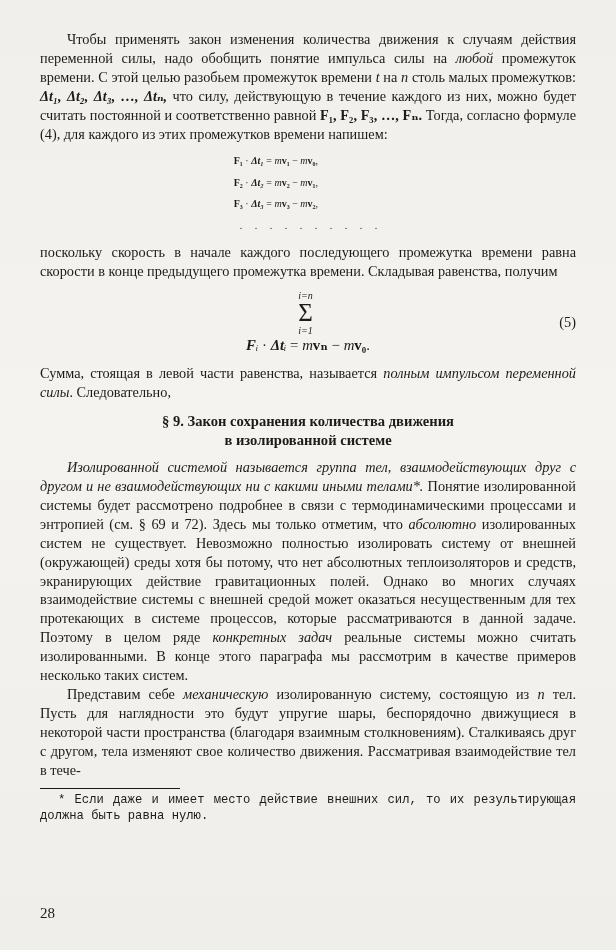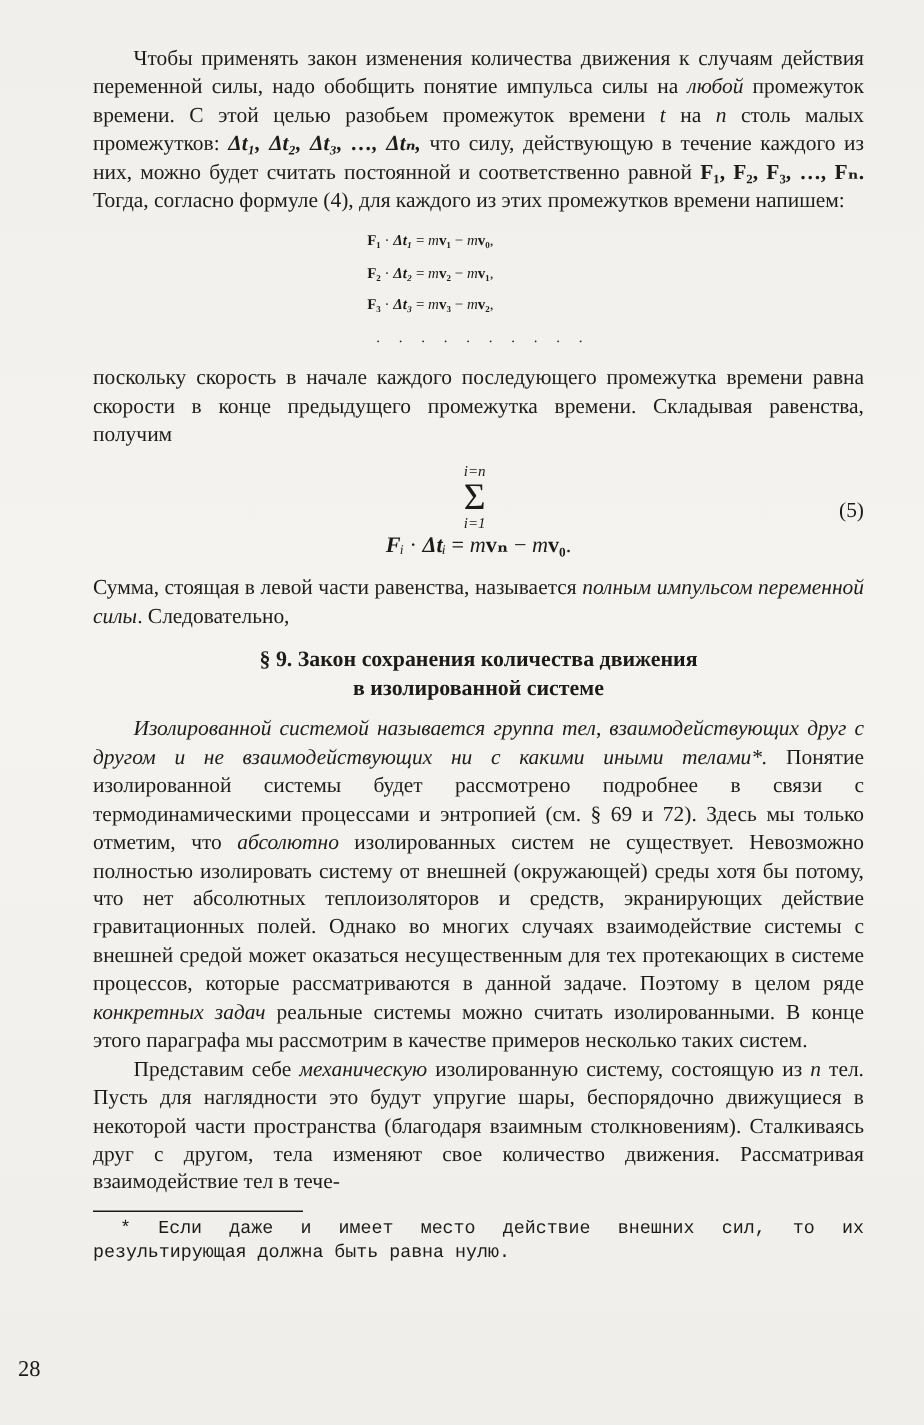--- a/index.html
+++ b/index.html
@@ -6,21 +6,21 @@
     margin: 0;
     padding: 0;
     background: #d9d7d3;
   }
   .page {
     position: relative;
     width: 616px;
     height: 950px;
     margin: 0 auto;
     box-sizing: border-box;
-    padding: 30px 40px 0 62px;
+    padding: 30px 40px 0 40px;
     background: linear-gradient(180deg, #f1efec 0%, #f5f3f0 45%, #f0eeea 100%);
     color: #1c1b19;
     font-family: "Liberation Serif", "DejaVu Serif", serif;
     overflow: hidden;
   }
   .para {
     margin: 0;
     font-size: 14.3px;
     line-height: 18.9px;
     text-align: justify;
@@ -105,21 +105,21 @@
     margin: 0;
     font-size: 12.2px;
     line-height: 15.6px;
     text-align: justify;
     text-indent: 18px;
     font-family: Liberation Mono, monospace;
   }
 
   .page-number {
     position: absolute;
-    left: 12px;
+    left: 40px;
     bottom: 28px;
     font-size: 15px;
   }
 </style>
 </head>
 <body>
 
 <div class="page">
 
   <p class="para indent"><span>Чтобы применять закон изменения количества движения к случаям действия переменной силы, надо обобщить понятие импульса силы на </span><span class="s-i">любой</span><span> промежуток времени. С этой целью разобьем промежуток времени </span><span class="s-i">t</span><span> на </span><span class="s-i">n</span><span> столь малых промежутков: </span><span class="s-bi">Δt₁, Δt₂, Δt₃, …, Δtₙ,</span><span> что силу, действующую в течение каждого из них, можно будет считать постоянной и соответственно равной </span><span class="s-b">F₁, F₂, F₃, …, Fₙ.</span><span> Тогда, согласно формуле (4), для каждого из этих промежутков времени напишем:</span></p>

